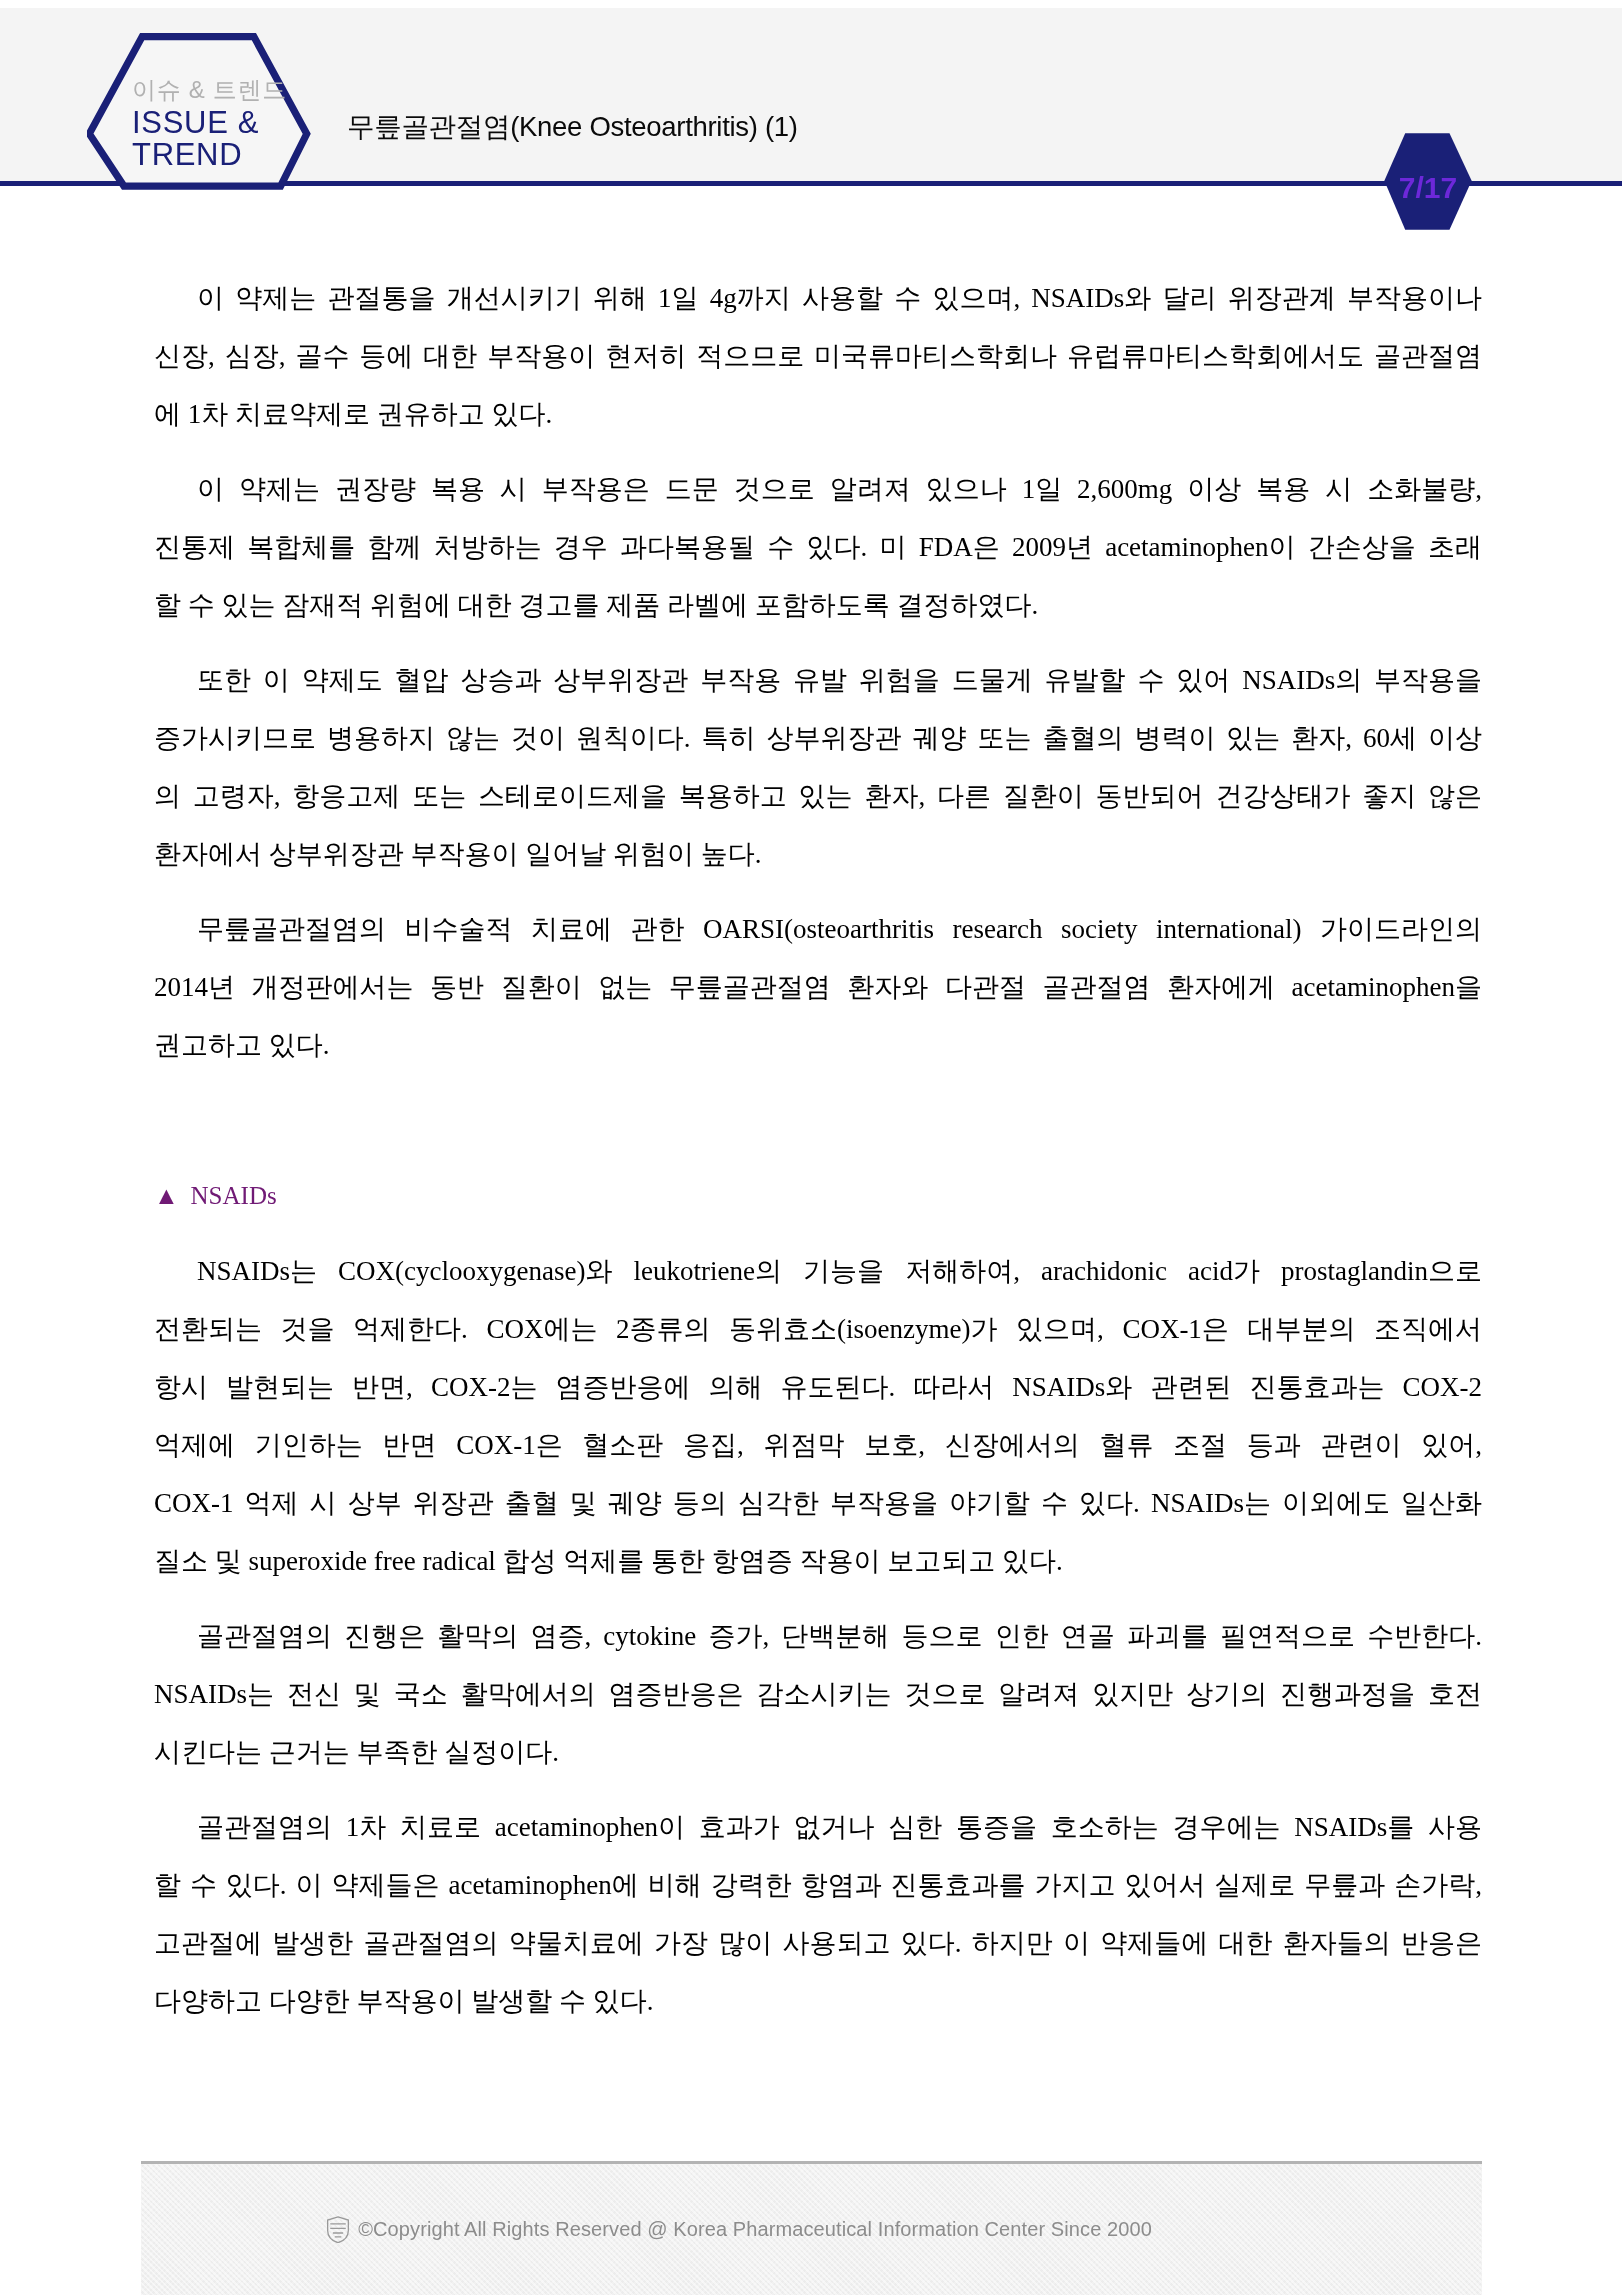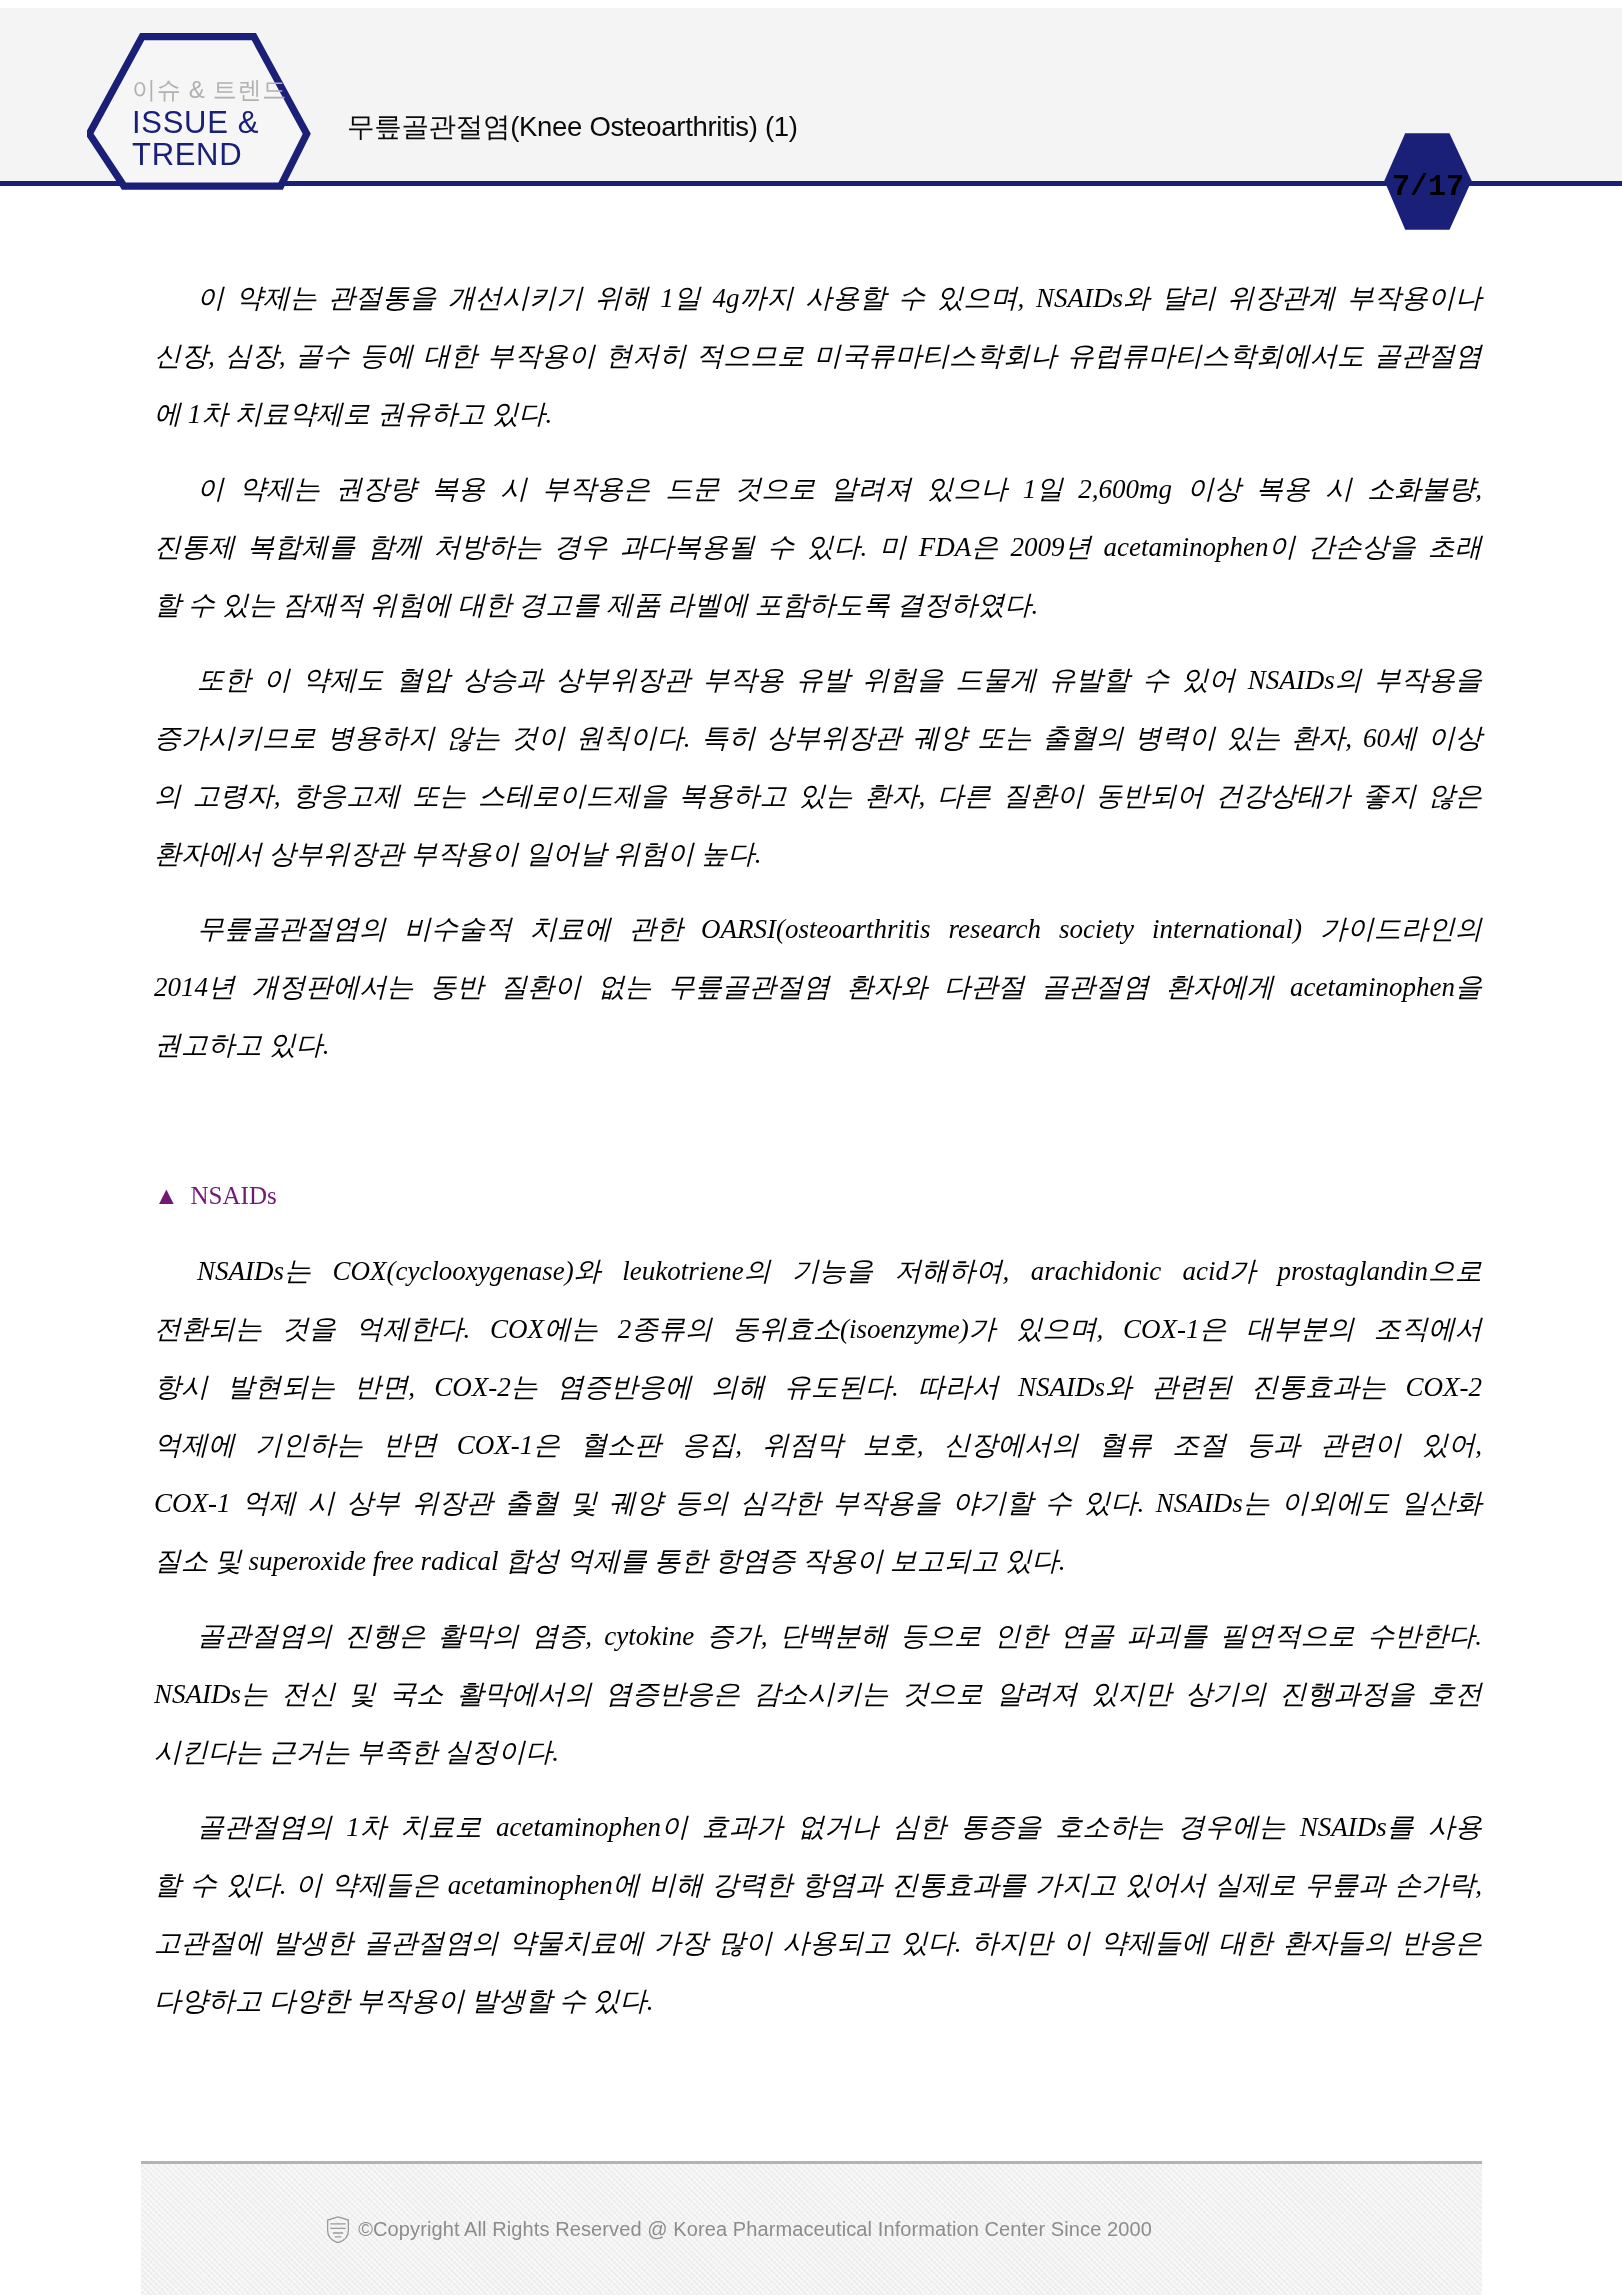--- a/index.html
+++ b/index.html
@@ -35,32 +35,32 @@
   .logo-en2 { top:139px; }
   .doc-title {
     position:absolute; left:347px; top:112px;
     font-family:"Liberation Sans","DejaVu Sans",sans-serif;
     font-size:27.5px; line-height:30px; color:#0a0a0a; letter-spacing:-0.3px;
     white-space:nowrap;
   }
   .page-badge { position:absolute; left:1382px; top:132px; width:92px; height:99px; }
   .page-badge .num {
     position:absolute; left:0; top:39px; width:92px;
-    text-align:center; font-family:Liberation Mono, monospace;
-    font-weight:bold; font-size:30px; line-height:33px; color:#000000;
+    text-align:center; font-family:Liberation Sans, sans-serif;
+    font-weight:bold; font-size:30px; line-height:33px; color:#6d28d9;
   }
   
   .content {
     position:absolute; left:154px; top:269px; width:1328px;
     font-size:27px; line-height:58px; color:#000000;
   }
   .para { margin:0 0 17px 0; }
   .line {
     white-space:nowrap;
-    text-align:justify; text-align-last:justify;font-style:italic;
+    text-align:justify; text-align-last:justify;
   }
   .line.first { text-indent:43px; }
   .line.last  { text-align-last:left; }
   .heading { margin:93px 0 17px 0; font-size:25px; line-height:58px; color:#701a75; }
   .heading .marker { margin-right:11.8px; }
   
   .footer {
     position:absolute; left:141px; top:2161px; width:1341px; height:134px;
     background:#f1f1f1;
     background-image:

